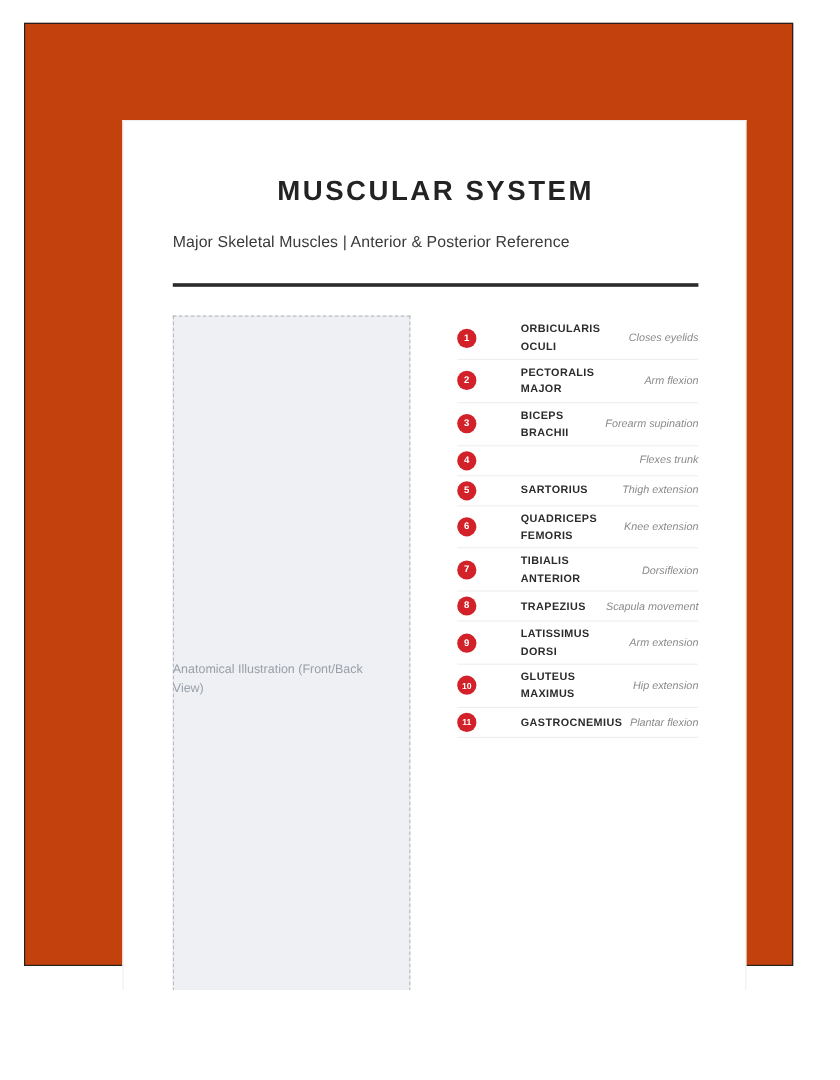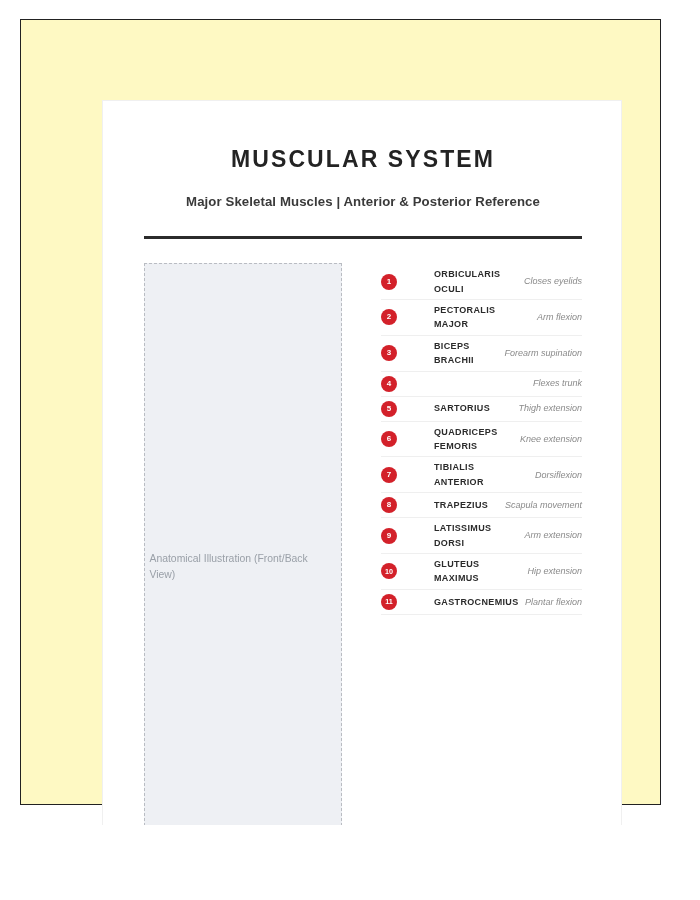--- a/index.html
+++ b/index.html
@@ -17,21 +17,21 @@
 
   
   .page-frame {
     position: absolute;
     left: 20px;
     top: 19px;
     width: 641px;
     height: 786px;
     border: 1.4px solid #222222;
     box-sizing: border-box;
-    background: #fef9c3;
+    background: #c2410c;
   }
 
   
   .doc-card {
     position: absolute;
     left: 81px;
     top: 80px;
     width: 520px;
     height: 725px;
     box-sizing: border-box;
@@ -56,23 +56,22 @@
     text-align: center;
     font-size: 23px;
     font-weight: bold;
     letter-spacing: 2.1px;
     color: #232323;
     line-height: 1.1;
   }
   .doc-subtitle {
     margin: 0;
     padding-top: 22px;
-    text-align: center;
     font-size: 13.2px;
-    font-weight: bold;
+    font-weight: normal;
     color: #3a3a3a;
     letter-spacing: 0.1px;
   }
   .title-rule {
     margin-top: 27px;
     width: 438px;
     height: 3px;
     background: #2b2b2b;
   }
 
@@ -85,21 +84,21 @@
 
   .illustration-box {
     width: 198px;
     height: 608px;
     box-sizing: border-box;
     border: 1px dashed #b9bcc2;
     background: #eef0f4;
     flex: 0 0 auto;
     display: flex;
     align-items: center;
-    justify-content: center;
+    justify-content: flex-start;
   }
   .illustration-label {
     font-size: 10.4px;
     color: #9aa0a8;
     line-height: 1.55;
     width: 186px;
     padding-left: 0px;
     margin-left: -1px;
   }
 

